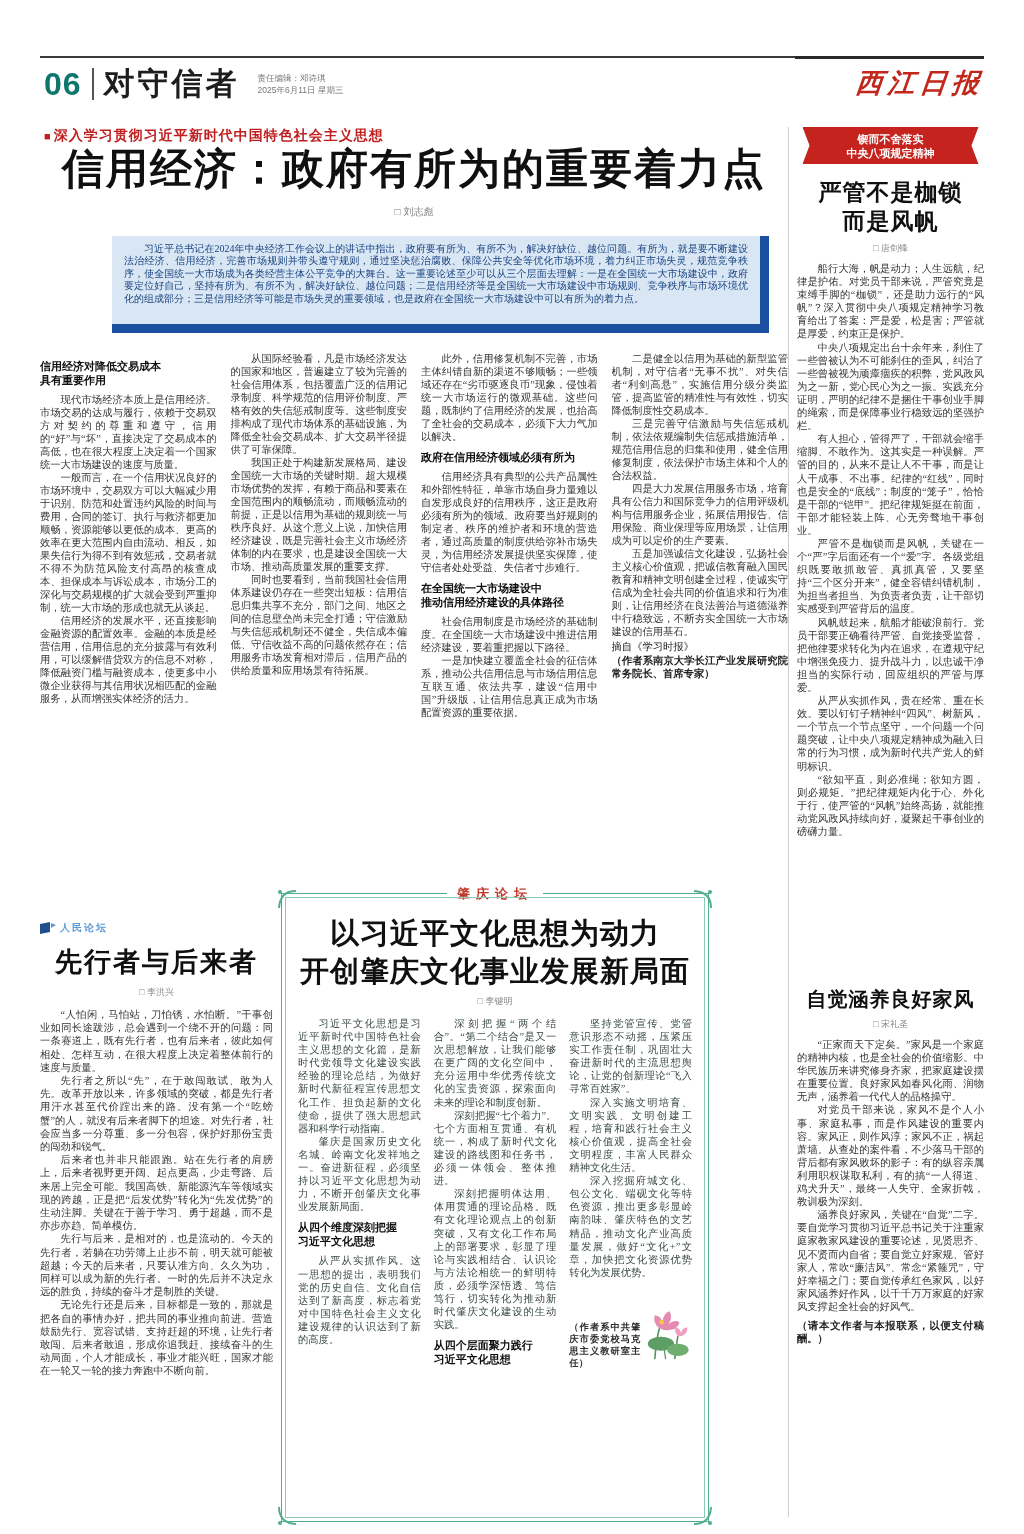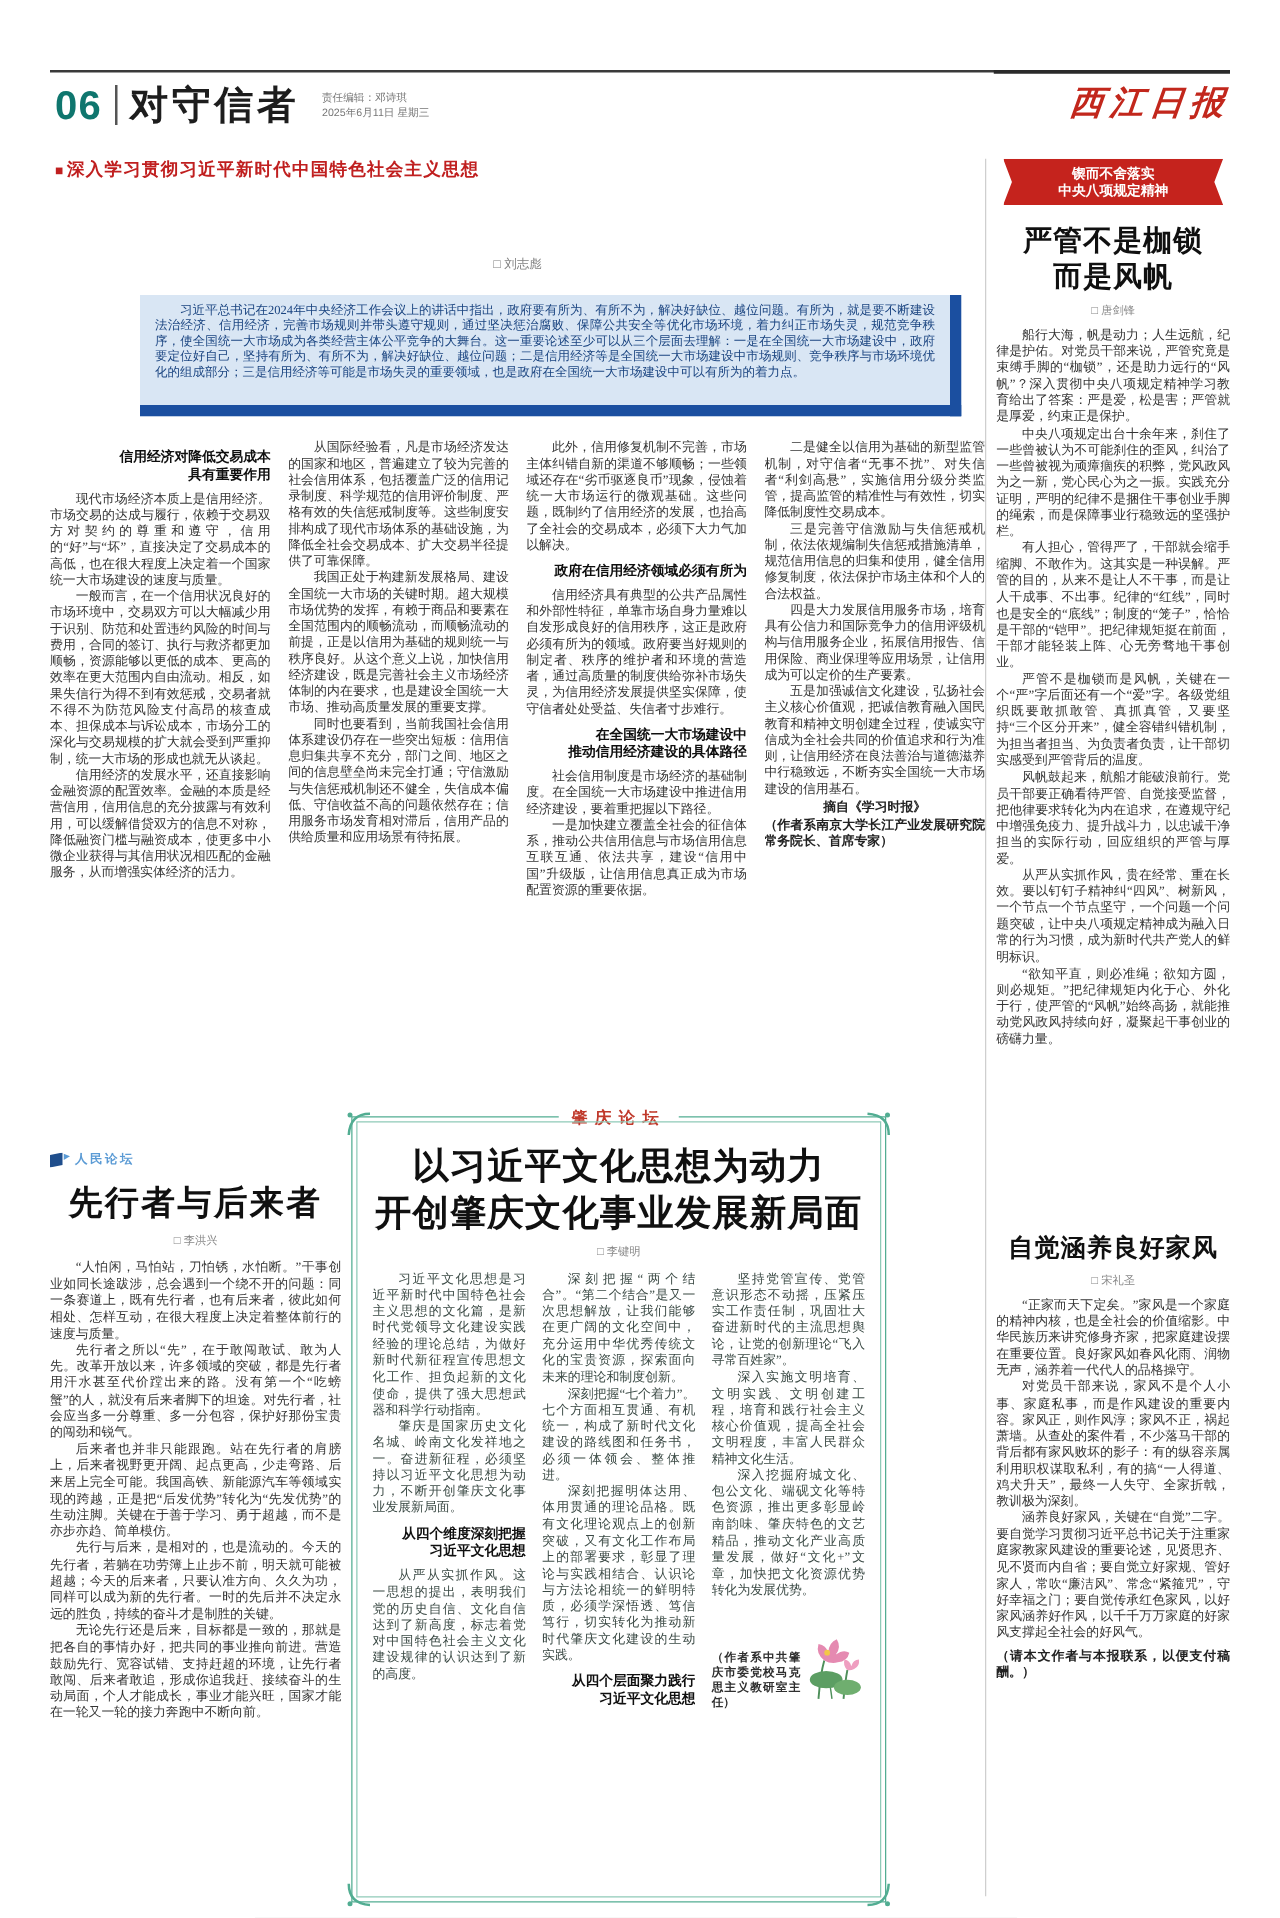--- a/index.html
+++ b/index.html
@@ -26,23 +26,23 @@
     font:bold 42px/52px "Liberation Sans",sans-serif; color:#101010; letter-spacing:2px; }
   .main-byline { position:absolute; left:40px; top:205px; width:748px; text-align:center;
     font:10px/14px "Liberation Sans",sans-serif; color:#808080; }
   .intro-box { position:absolute; left:112px; top:236px; width:657px; height:97px;
     background:#d9e6f4; border-right:9px solid #1b4fa0; border-bottom:9px solid #1b4fa0;
     padding:7px 12px 6px 12px; overflow:hidden; }
   .intro-box p { font:10px/12.4px "Liberation Serif",serif; color:#1a4480; text-align:justify; text-indent:2em; }
   .main-cols { position:absolute; left:40px; top:352px; width:748px; height:530px; display:flex; gap:14px; }
   .mcol { flex:1; overflow:hidden; font:10.3px/13px "Liberation Serif",serif; text-align:justify; color:#343434; }
   .blk-p { text-indent:2em; margin:0; }
-  .blk-h { font:bold 11px/14px "Liberation Sans",sans-serif; color:#0f0f0f; text-align:right;
+  .blk-h { font:bold 11px/14px "Liberation Sans",sans-serif; color:#0f0f0f; text-align:left;
     text-indent:0; margin:7px 0 6px; white-space:pre-line; }
-  .blk-src { text-indent:0; text-align:center; font-weight:bold; color:#222; margin-top:2px;}
+  .blk-src { text-indent:0; text-align:left; font-weight:normal; color:#222; margin-top:2px;}
   .blk-attr { text-indent:0; font-weight:bold; color:#222; margin-top:1px; }
   .blk-note { text-indent:0; font-weight:bold; color:#222; margin-top:6px; }
   
   .v-rule { position:absolute; left:788px; top:127px; width:1px; height:1390px; background:#cfcfcf; }
   .sidebar { position:absolute; left:797px; top:127px; width:187px; }
   .ribbon { width:176px; margin:0 auto; background:#c5231d; color:#fff; text-align:center;
     font:bold 11px/14px "Liberation Sans",sans-serif; padding:5px 0 4px;
     clip-path:polygon(0 0,100% 0,96% 50%,100% 100%,0 100%,4% 50%); white-space:pre-line; }
   .sb-title { margin-top:14px; text-align:center; font:bold 23px/29px "Liberation Sans",sans-serif;
     color:#101010; white-space:pre-line; letter-spacing:1px;}
@@ -86,20 +86,21 @@
     <span class="edit-info">
       <span>责任编辑：邓诗琪</span><br>
       <span>2025年6月11日  星期三</span>
     </span>
   </div>
   <div class="masthead">西江日报</div>
 
   <div class="eyebrow">
     <span class="sq">■</span><span>深入学习贯彻习近平新时代中国特色社会主义思想</span>
   </div>
+  <div class="main-title">信用经济：政府有所为的重要着力点</div>
   <div class="main-byline">□ 刘志彪</div>
   <div class="intro-box">
     <p>习近平总书记在2024年中央经济工作会议上的讲话中指出，政府要有所为、有所不为，解决好缺位、越位问题。有所为，就是要不断建设法治经济、信用经济，完善市场规则并带头遵守规则，通过坚决惩治腐败、保障公共安全等优化市场环境，着力纠正市场失灵，规范竞争秩序，使全国统一大市场成为各类经营主体公平竞争的大舞台。这一重要论述至少可以从三个层面去理解：一是在全国统一大市场建设中，政府要定位好自己，坚持有所为、有所不为，解决好缺位、越位问题；二是信用经济等是全国统一大市场建设中市场规则、竞争秩序与市场环境优化的组成部分；三是信用经济等可能是市场失灵的重要领域，也是政府在全国统一大市场建设中可以有所为的着力点。</p>
   </div>
   <div class="main-cols">
     <div class="mcol">
         <p class="blk blk-h">信用经济对降低交易成本
 具有重要作用</p>
         <p class="blk blk-p">现代市场经济本质上是信用经济。市场交易的达成与履行，依赖于交易双方对契约的尊重和遵守，信用的“好”与“坏”，直接决定了交易成本的高低，也在很大程度上决定着一个国家统一大市场建设的速度与质量。</p>
         <p class="blk blk-p">一般而言，在一个信用状况良好的市场环境中，交易双方可以大幅减少用于识别、防范和处置违约风险的时间与费用，合同的签订、执行与救济都更加顺畅，资源能够以更低的成本、更高的效率在更大范围内自由流动。相反，如果失信行为得不到有效惩戒，交易者就不得不为防范风险支付高昂的核查成本、担保成本与诉讼成本，市场分工的深化与交易规模的扩大就会受到严重抑制，统一大市场的形成也就无从谈起。</p>

